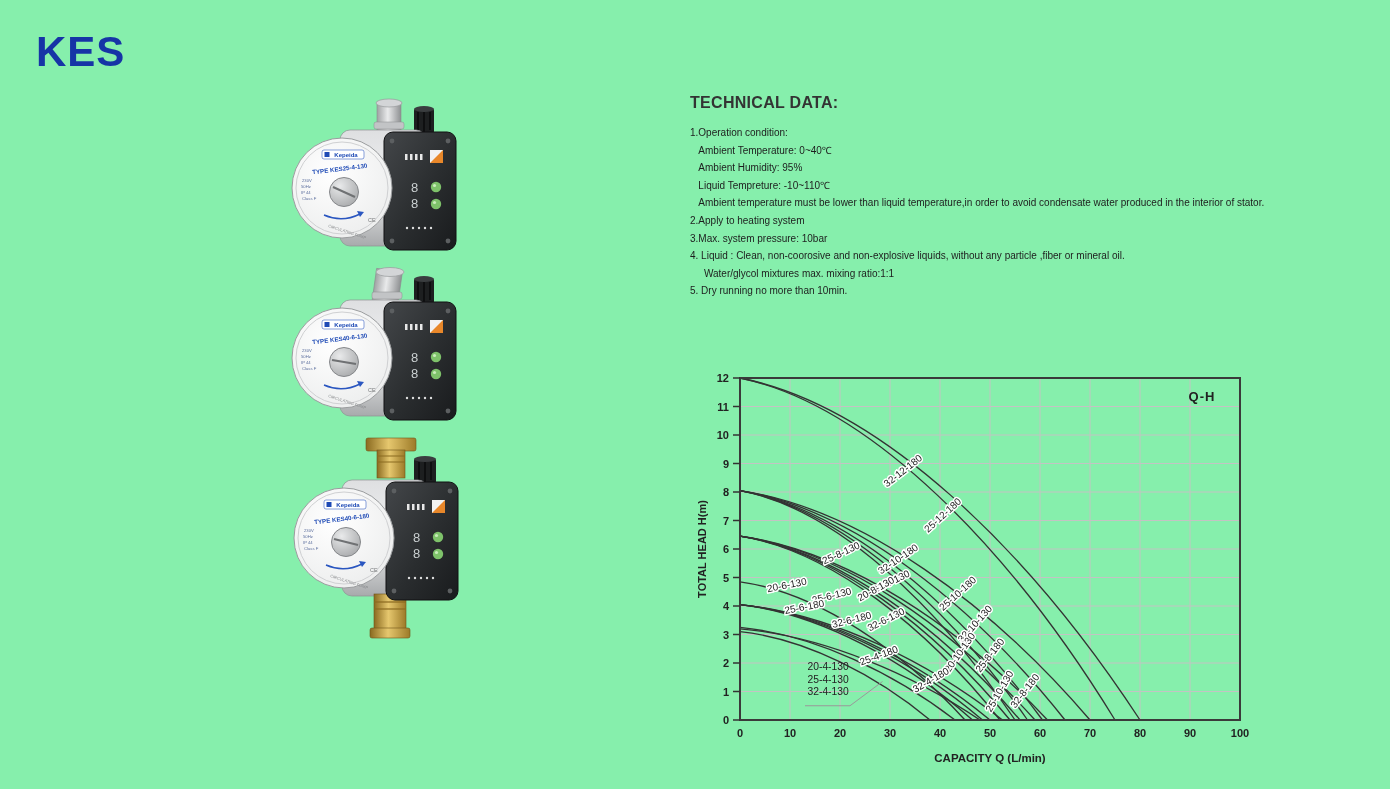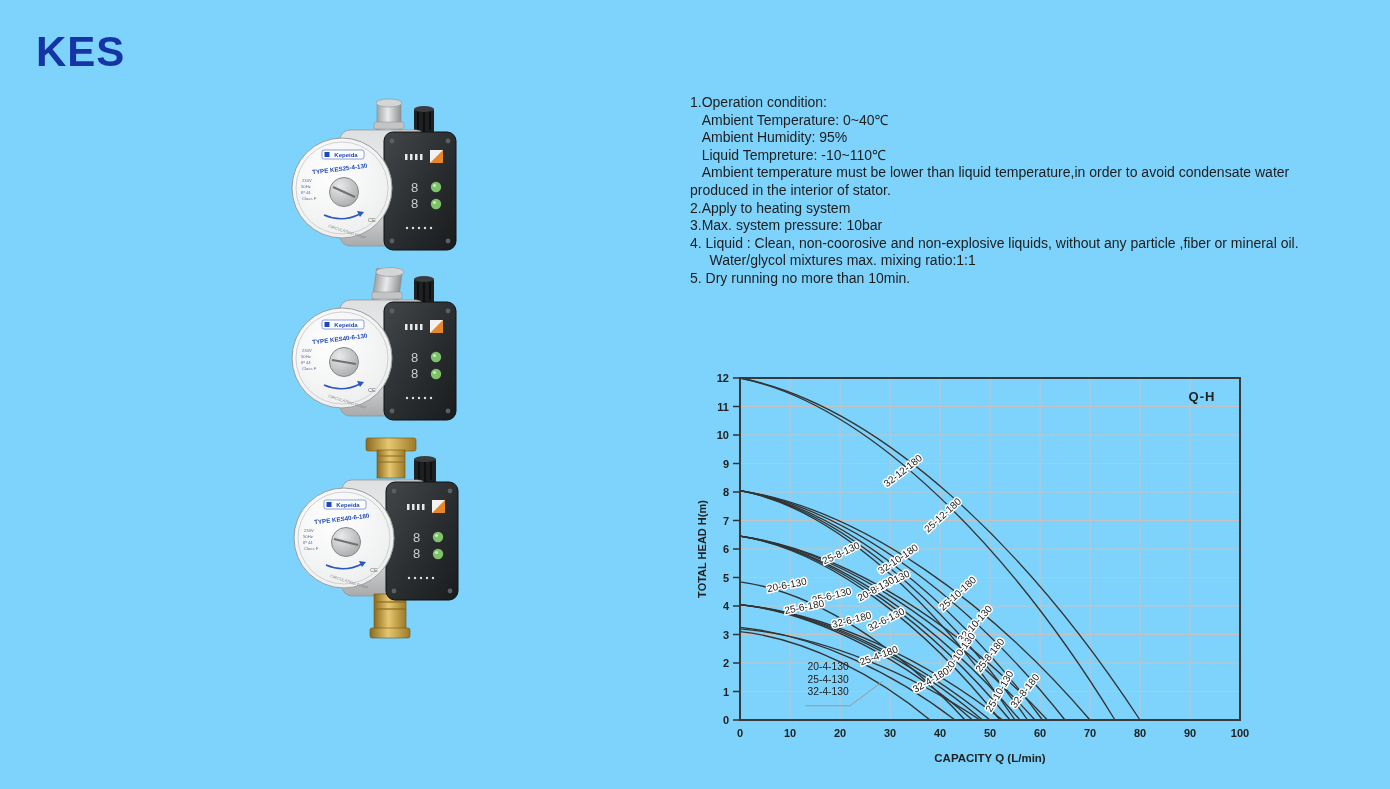--- a/index.html
+++ b/index.html
@@ -1,26 +1,26 @@
 <!DOCTYPE html>
 <html><head>
 <meta charset="utf-8">
 <style>
   html,body{margin:0;padding:0;background:#fff;}
-  #page{position:relative;width:1390px;height:789px;background:#7dd3fc;overflow:hidden;
+  #page{position:relative;width:1390px;height:789px;background:#86efac;overflow:hidden;
         font-family:"Liberation Sans",sans-serif;color:#222;}
   #logo{position:absolute;left:36px;top:28px;font-size:42px;font-weight:800;
         letter-spacing:1px;color:#1634a6;}
   .pump{position:absolute;}
   #pump1{left:278px;top:96px;}
   #pump2{left:278px;top:266px;}
   #pump3{left:280px;top:436px;}
   #tech{position:absolute;left:690px;top:94px;width:640px;}
   #tech h2{margin:0;font-size:16px;font-weight:bold;color:#333;letter-spacing:.3px;}
-  #tech-lines{font-size:14px;line-height:17.6px;color:#1d1d1d;
+  #tech-lines{margin-top:12px;font-size:10px;line-height:17.6px;color:#1d1d1d;
               white-space:pre-wrap;}
   #tech-lines b{font-weight:normal;}
   #chart-wrap{position:absolute;left:690px;top:370px;width:560px;height:405px;}
   svg text{font-family:"Liberation Sans",sans-serif;}
 </style>
 </head>
 <body>
 
 <div id="page">
 
@@ -252,20 +252,21 @@
       <circle cx="66" cy="106" r="14.5" fill="url(#discG)" stroke="#85878a" stroke-width="1"></circle>
       <line x1="54" y1="103" x2="78" y2="109" stroke="#6f7173" stroke-width="2"></line>
       <path d="M46 129 Q 64 137 82 128" fill="none" stroke="#2a56c0" stroke-width="1.4"></path>
       <path d="M82 131 L 86 126 L 79 125 Z" fill="#2a56c0"></path>
       <text x="50" y="141" font-size="4" fill="#8a8c8e" transform="rotate(18 50 141)">CIRCULATING PUMP</text>
       <text x="90" y="136" font-size="5.5" fill="#77797b">CE</text>
     </g>
   </svg>
 
   <div id="tech">
+    <h2>TECHNICAL DATA:</h2>
     <div id="tech-lines"><div><span>1.Operation condition:</span></div><div><span>   Ambient Temperature: </span><b>0~40℃</b></div><div><span>   Ambient Humidity: </span><b>95%</b></div><div><span>   Liquid Tempreture: </span><b>-10~110℃</b></div><div><span>   Ambient temperature must be lower than liquid temperature,in order to avoid condensate water produced in the interior of stator.</span></div><div><span>2.Apply to heating system</span></div><div><span>3.Max. system pressure: </span><b>10bar</b></div><div><span>4. Liquid : Clean, non-coorosive and non-explosive liquids, without any particle ,fiber or mineral oil.</span></div><div><span>     Water/glycol mixtures max. mixing ratio:</span><b>1:1</b></div><div><span>5. Dry running no more than </span><b>10min</b><span>.</span></div></div>
   </div>
 
   <div id="chart-wrap">
     <svg id="qh-svg" width="560" height="405" viewBox="0 0 560 405">
       <g id="chart-built">
           <line x1="100" y1="8" x2="100" y2="350" stroke="#c3c3c3" stroke-width="1"></line>
           <line x1="150" y1="8" x2="150" y2="350" stroke="#c3c3c3" stroke-width="1"></line>
           <line x1="200" y1="8" x2="200" y2="350" stroke="#c3c3c3" stroke-width="1"></line>
           <line x1="250" y1="8" x2="250" y2="350" stroke="#c3c3c3" stroke-width="1"></line>

